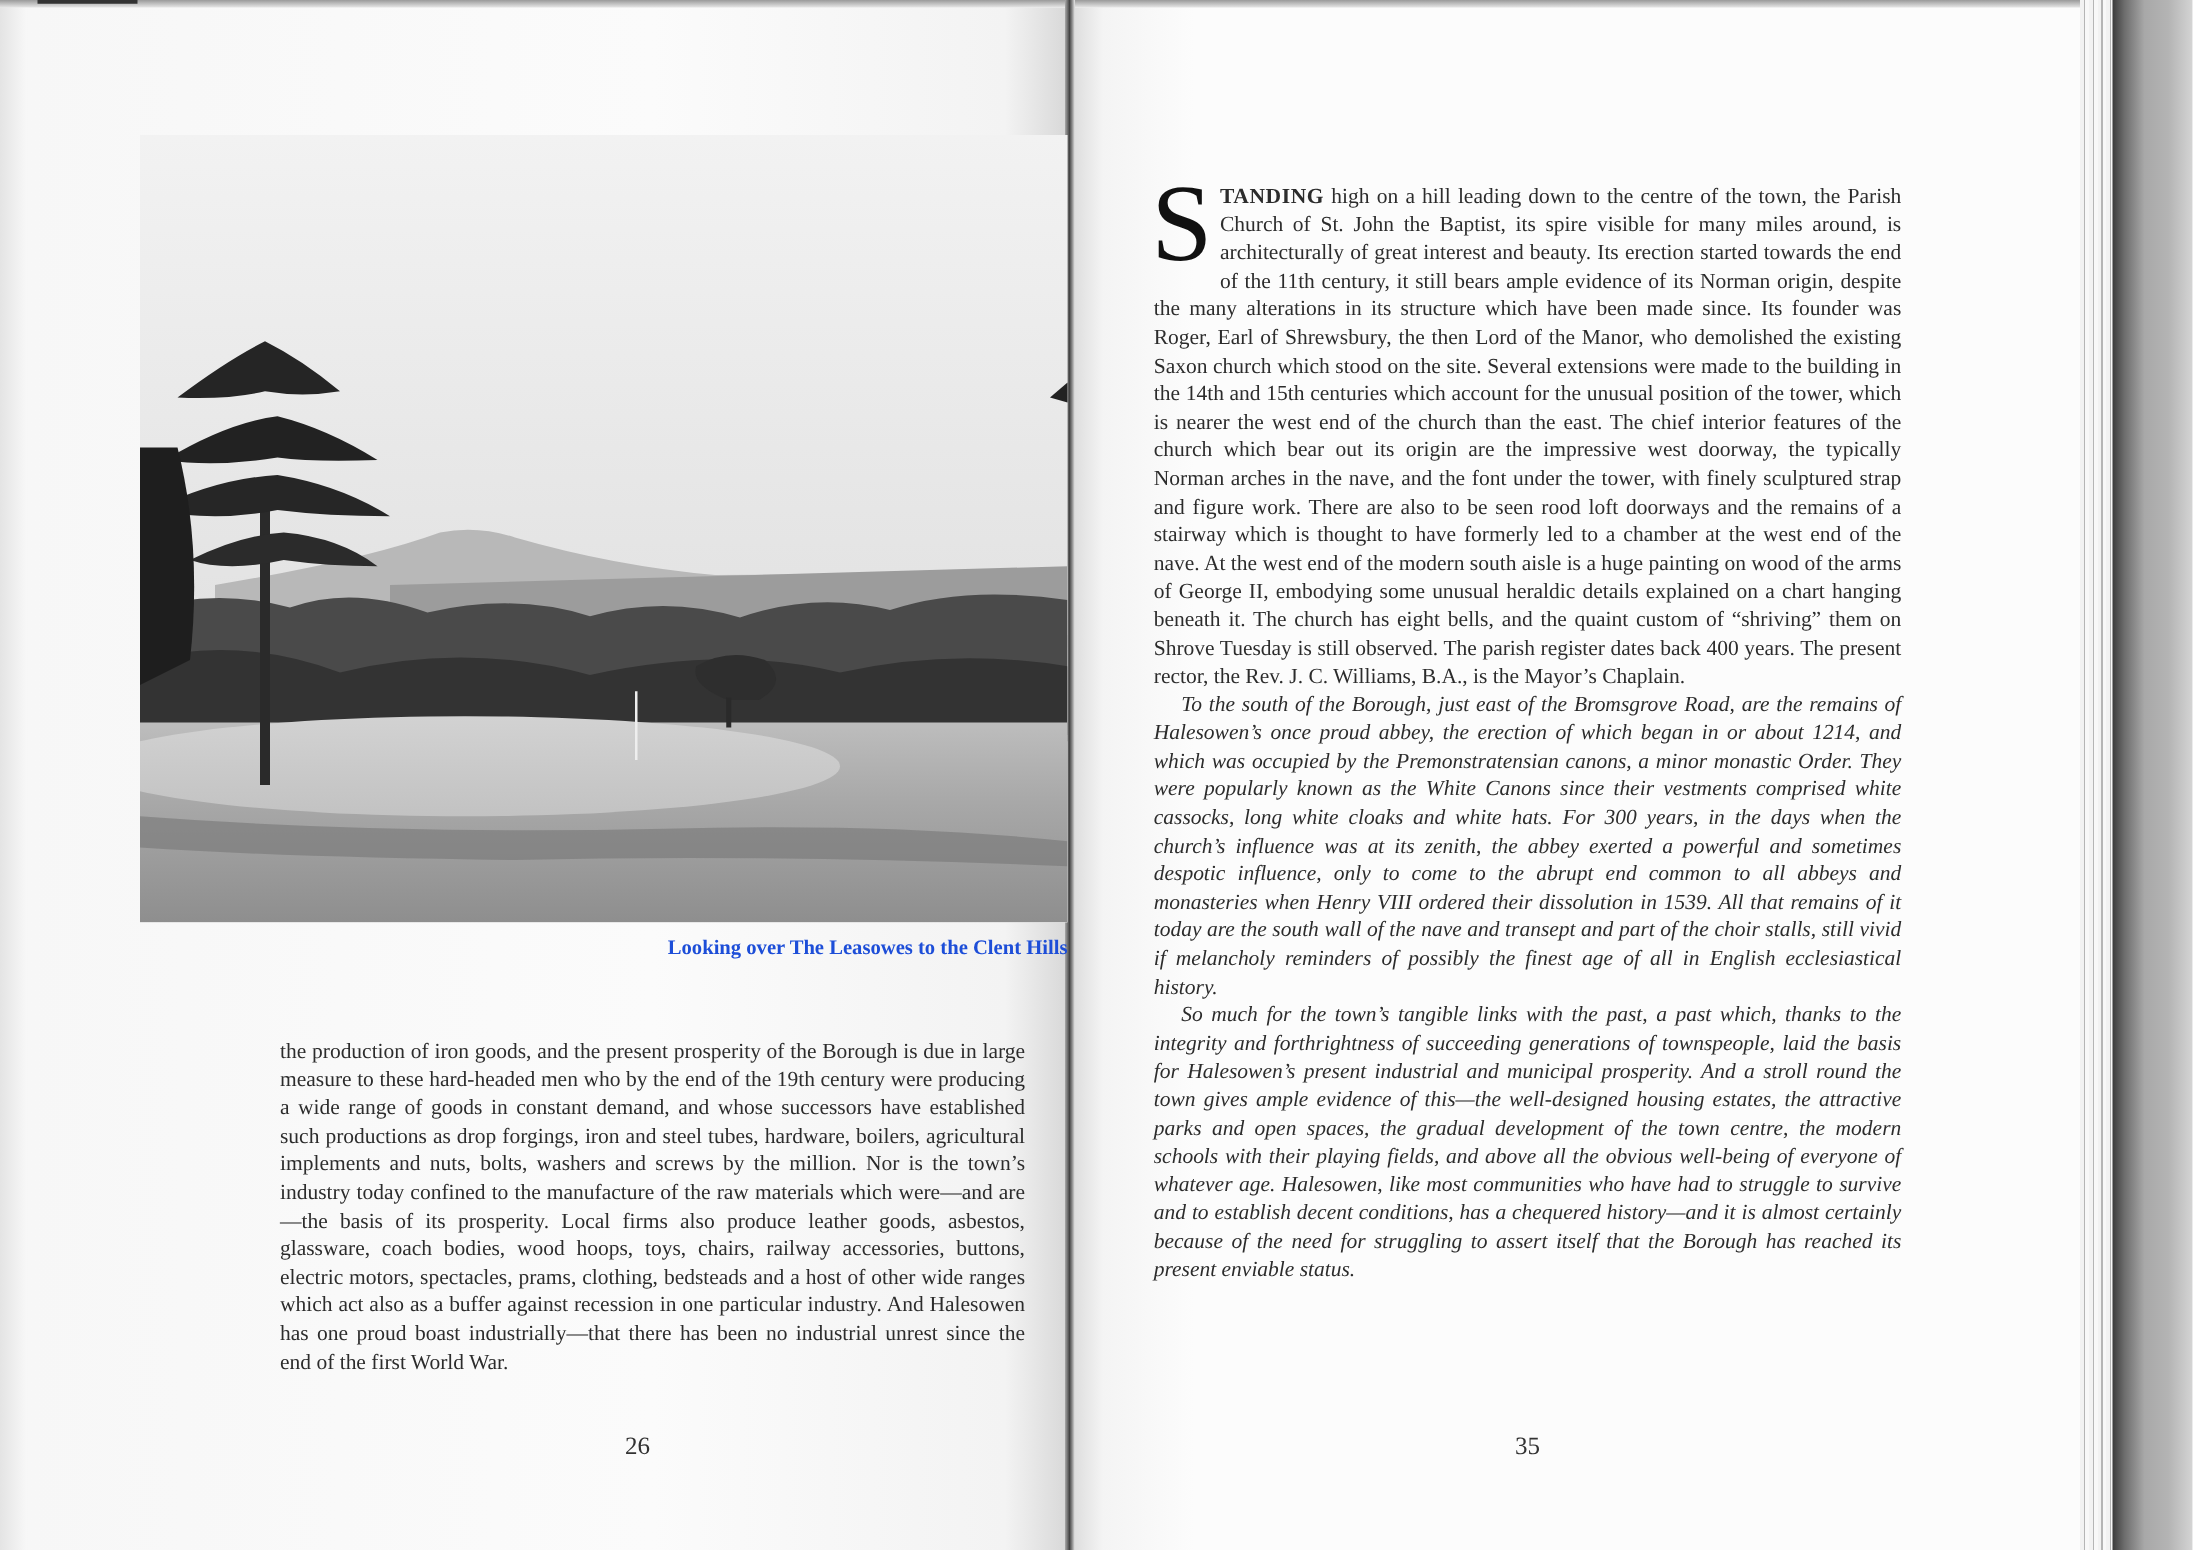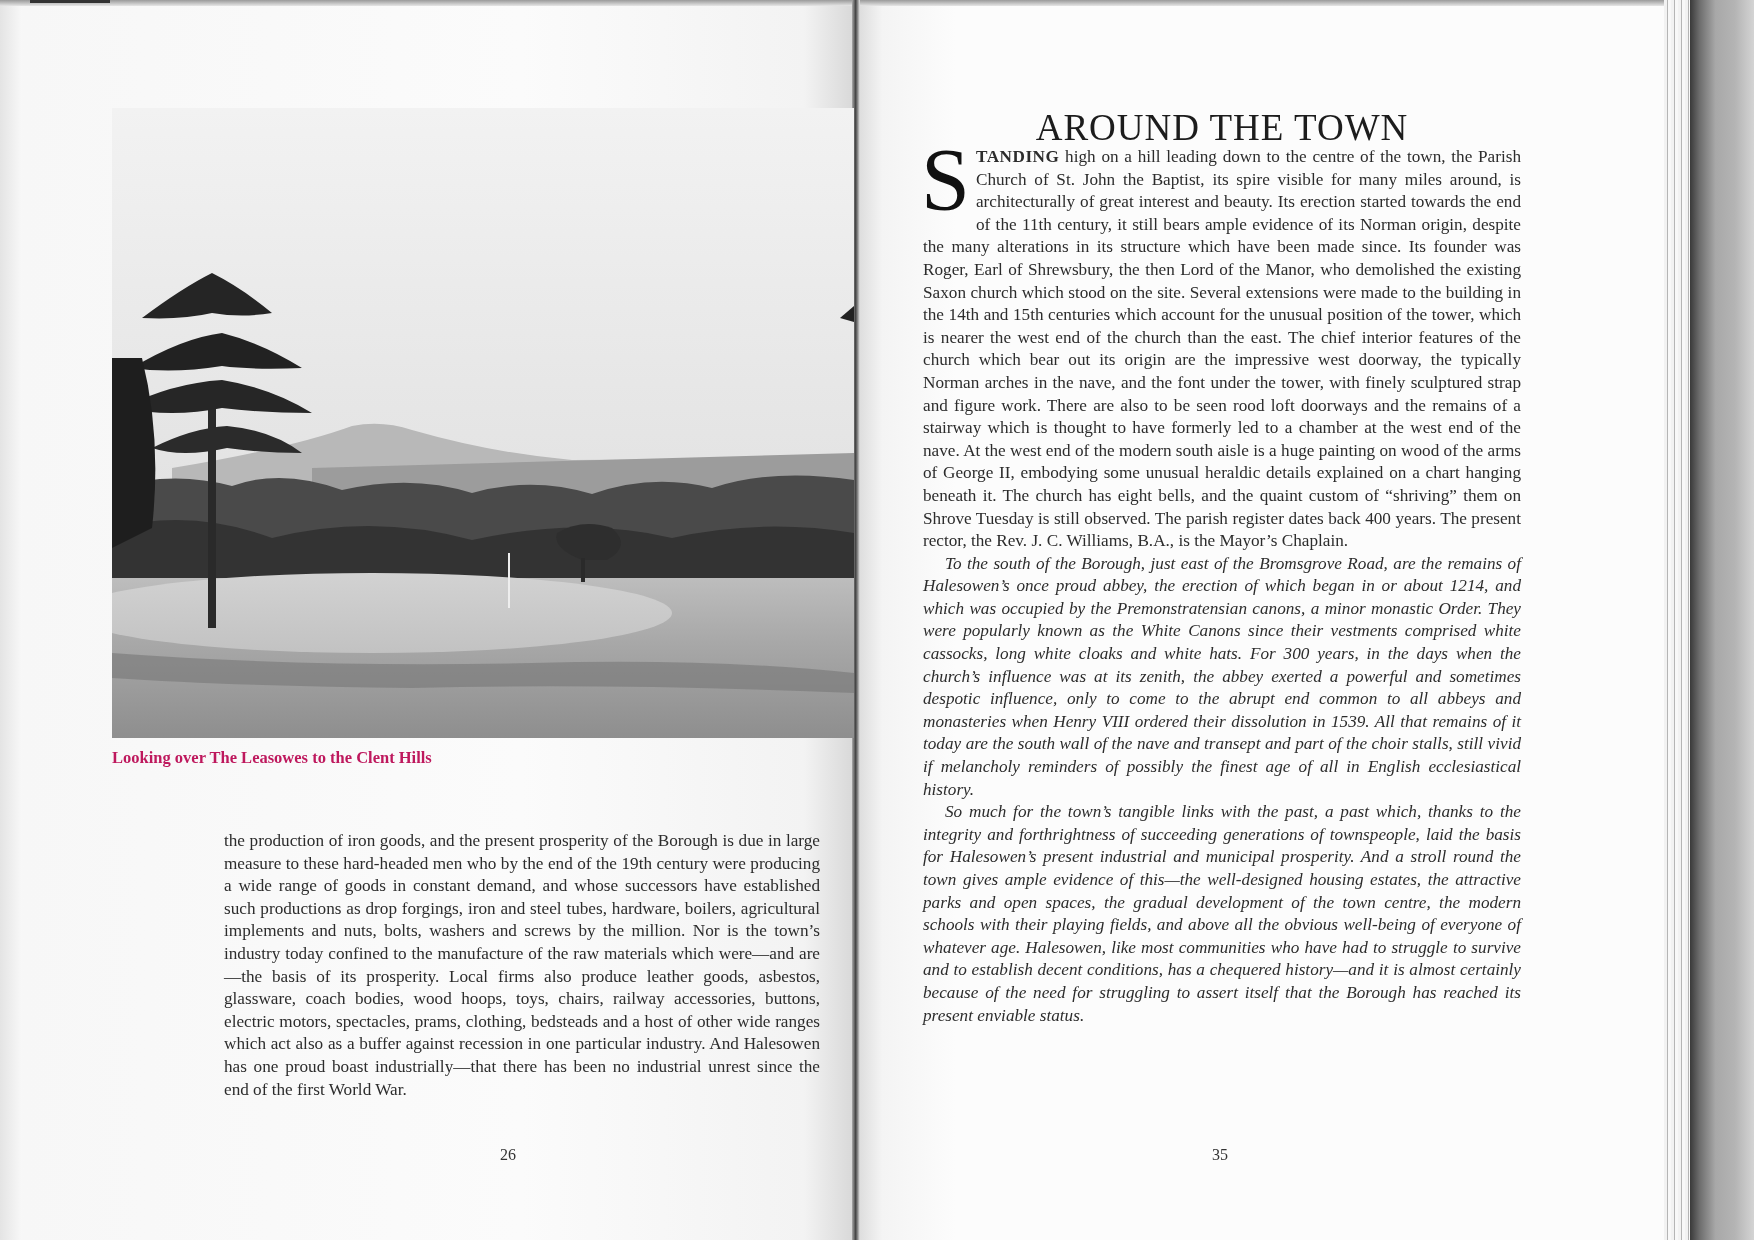--- a/index.html
+++ b/index.html
@@ -21,37 +21,37 @@
   .gutter { position: absolute; left: 852px; top: 0; width: 8px; height: 1240px; background: linear-gradient(90deg, #aaa, #444 45%, #888 70%, #e8e8e8); }
   .page-stack { position: absolute; left: 1664px; top: 0; width: 30px; height: 1240px;
     background: repeating-linear-gradient(90deg, #f2f2f2 0 3px, #b5b5b5 3px 4px, #f8f8f8 4px 7px); }
   .back-cover { position: absolute; left: 1690px; top: 0; width: 64px; height: 1240px;
     background: linear-gradient(90deg, #3a3a3a 0%, #6d6d6d 15%, #a8a8a8 40%, #b4b4b4 70%, #d4d4d4 100%); }
 
   
   .photo { position: absolute; left: 112px; top: 108px; width: 742px; height: 630px; overflow: hidden; background: #f0f0f0; }
   .photo svg { width: 100%; height: 100%; display: block; }
 
-  .caption { position: absolute; left: 112px; width: 742px; top: 748px; text-align: left;
-    font-weight: bold; font-size: 16.5px; color: #be185d; }
+  .caption { position: absolute; left: 112px; width: 742px; top: 748px; text-align: right;
+    font-weight: bold; font-size: 16.5px; color: #1d4ed8; }
 
   .body-text { position: absolute; font-size: 17.2px; line-height: 22.6px; text-align: justify; color: #2c2c2c; }
   .left-body { left: 224px; top: 830px; width: 596px; }
   .right-body { left: 923px; top: 146px; width: 598px; }
   .body-text p { margin: 0; text-indent: 0; }
   .body-text p.indent { text-indent: 22px; font-style: italic; }
   .body-text p.first { text-indent: 0; }
 
   .dropcap { float: left; font-size: 88px; line-height: 64px; margin: 2px 6px 0 -2px; color: #111; height: 66px; }
   .smallcaps-lead { letter-spacing: 0.5px; font-weight: bold; }
 
   .chapter-title { position: absolute; left: 923px; width: 598px; top: 106px; text-align: center;
     font-size: 37px; letter-spacing: 1px; color: #1c1c1c; }
 
-  .page-number { position: absolute; font-size: 16px; color: #333; }
+  .page-number { position: absolute; font-size: 20px; color: #333; }
   .pn-left { left: 500px; top: 1146px; }
   .pn-right { left: 1212px; top: 1146px; }
 
   .ghost-tab { position: absolute; left: 838px; top: 304px; width: 18px; height: 20px; }
 </style>
 </head>
 <body>
 
 <div class="spread">
   <div class="left-margin-shade"></div>
@@ -116,20 +116,19 @@
       <path d="M2 14 L16 2 L16 18 Z" fill="#222"></path>
     </svg>
 
   <div class="caption">Looking over The Leasowes to the Clent Hills</div>
 
   <div class="body-text left-body">
     <p class="first">the production of iron goods, and the present prosperity of the Borough is due in large measure to these hard-headed men who by the end of the 19th century were producing a wide range of goods in constant demand, and whose successors have established such productions as drop forgings, iron and steel tubes, hardware, boilers, agricultural implements and nuts, bolts, washers and screws by the million.  Nor is the town’s industry today confined to the manufacture of the raw materials which were—and are—the basis of its prosperity.  Local firms also produce leather goods, asbestos, glassware, coach bodies, wood hoops, toys, chairs, railway accessories, buttons, electric motors, spectacles, prams, clothing, bedsteads and a host of other wide ranges which act also as a buffer against recession in one particular industry. And Halesowen has one proud boast industrially—that there has been no industrial unrest since the end of the first World War.</p>
   </div>
   <div class="page-number pn-left">26</div>
 
-  <div class="chapter-title">AROUND THE TOWN</div>
   <div class="body-text right-body">
     <p class="first"><span class="dropcap">S</span><span class="smallcaps-lead">TANDING</span><span> high on a hill leading down to the centre of the town, the Parish Church of St. John the Baptist, its spire visible for many miles around, is architecturally of great interest and beauty.  Its erection started towards the end of the 11th century, it still bears ample evidence of its Norman origin, despite the many alterations in its structure which have been made since.  Its founder was Roger, Earl of Shrewsbury, the then Lord of the Manor, who demolished the existing Saxon church which stood on the site.  Several extensions were made to the building in the 14th and 15th centuries which account for the unusual position of the tower, which is nearer the west end of the church than the east.  The chief interior features of the church which bear out its origin are the impressive west doorway, the typically Norman arches in the nave, and the font under the tower, with finely sculptured strap and figure work.  There are also to be seen rood loft doorways and the remains of a stairway which is thought to have formerly led to a chamber at the west end of the nave.  At the west end of the modern south aisle is a huge painting on wood of the arms of George II, embodying some unusual heraldic details explained on a chart hanging beneath it.  The church has eight bells, and the quaint custom of “shriving” them on Shrove Tuesday is still observed.  The parish register dates back 400 years.  The present rector, the Rev. J. C. Williams, B.A., is the Mayor’s Chaplain.</span></p>
     <p class="indent">To the south of the Borough, just east of the Bromsgrove Road, are the remains of Halesowen’s once proud abbey, the erection of which began in or about 1214, and which was occupied by the Premonstratensian canons, a minor monastic Order.  They were popularly known as the White Canons since their vestments comprised white cassocks, long white cloaks and white hats.  For 300 years, in the days when the church’s influence was at its zenith, the abbey exerted a powerful and sometimes despotic influence, only to come to the abrupt end common to all abbeys and monasteries when Henry VIII ordered their dissolution in 1539.  All that remains of it today are the south wall of the nave and transept and part of the choir stalls, still vivid if melancholy reminders of possibly the finest age of all in English ecclesiastical history.</p>
     <p class="indent">So much for the town’s tangible links with the past, a past which, thanks to the integrity and forthrightness of succeeding generations of townspeople, laid the basis for Halesowen’s present industrial and municipal prosperity. And a stroll round the town gives ample evidence of this—the well-designed housing estates, the attractive parks and open spaces, the gradual development of the town centre, the modern schools with their playing fields, and above all the obvious well-being of everyone of whatever age.  Halesowen, like most communities who have had to struggle to survive and to establish decent conditions, has a chequered history—and it is almost certainly because of the need for struggling to assert itself that the Borough has reached its present enviable status.</p>
   </div>
   <div class="page-number pn-right">35</div>
 </div>
 
 </body></html>

